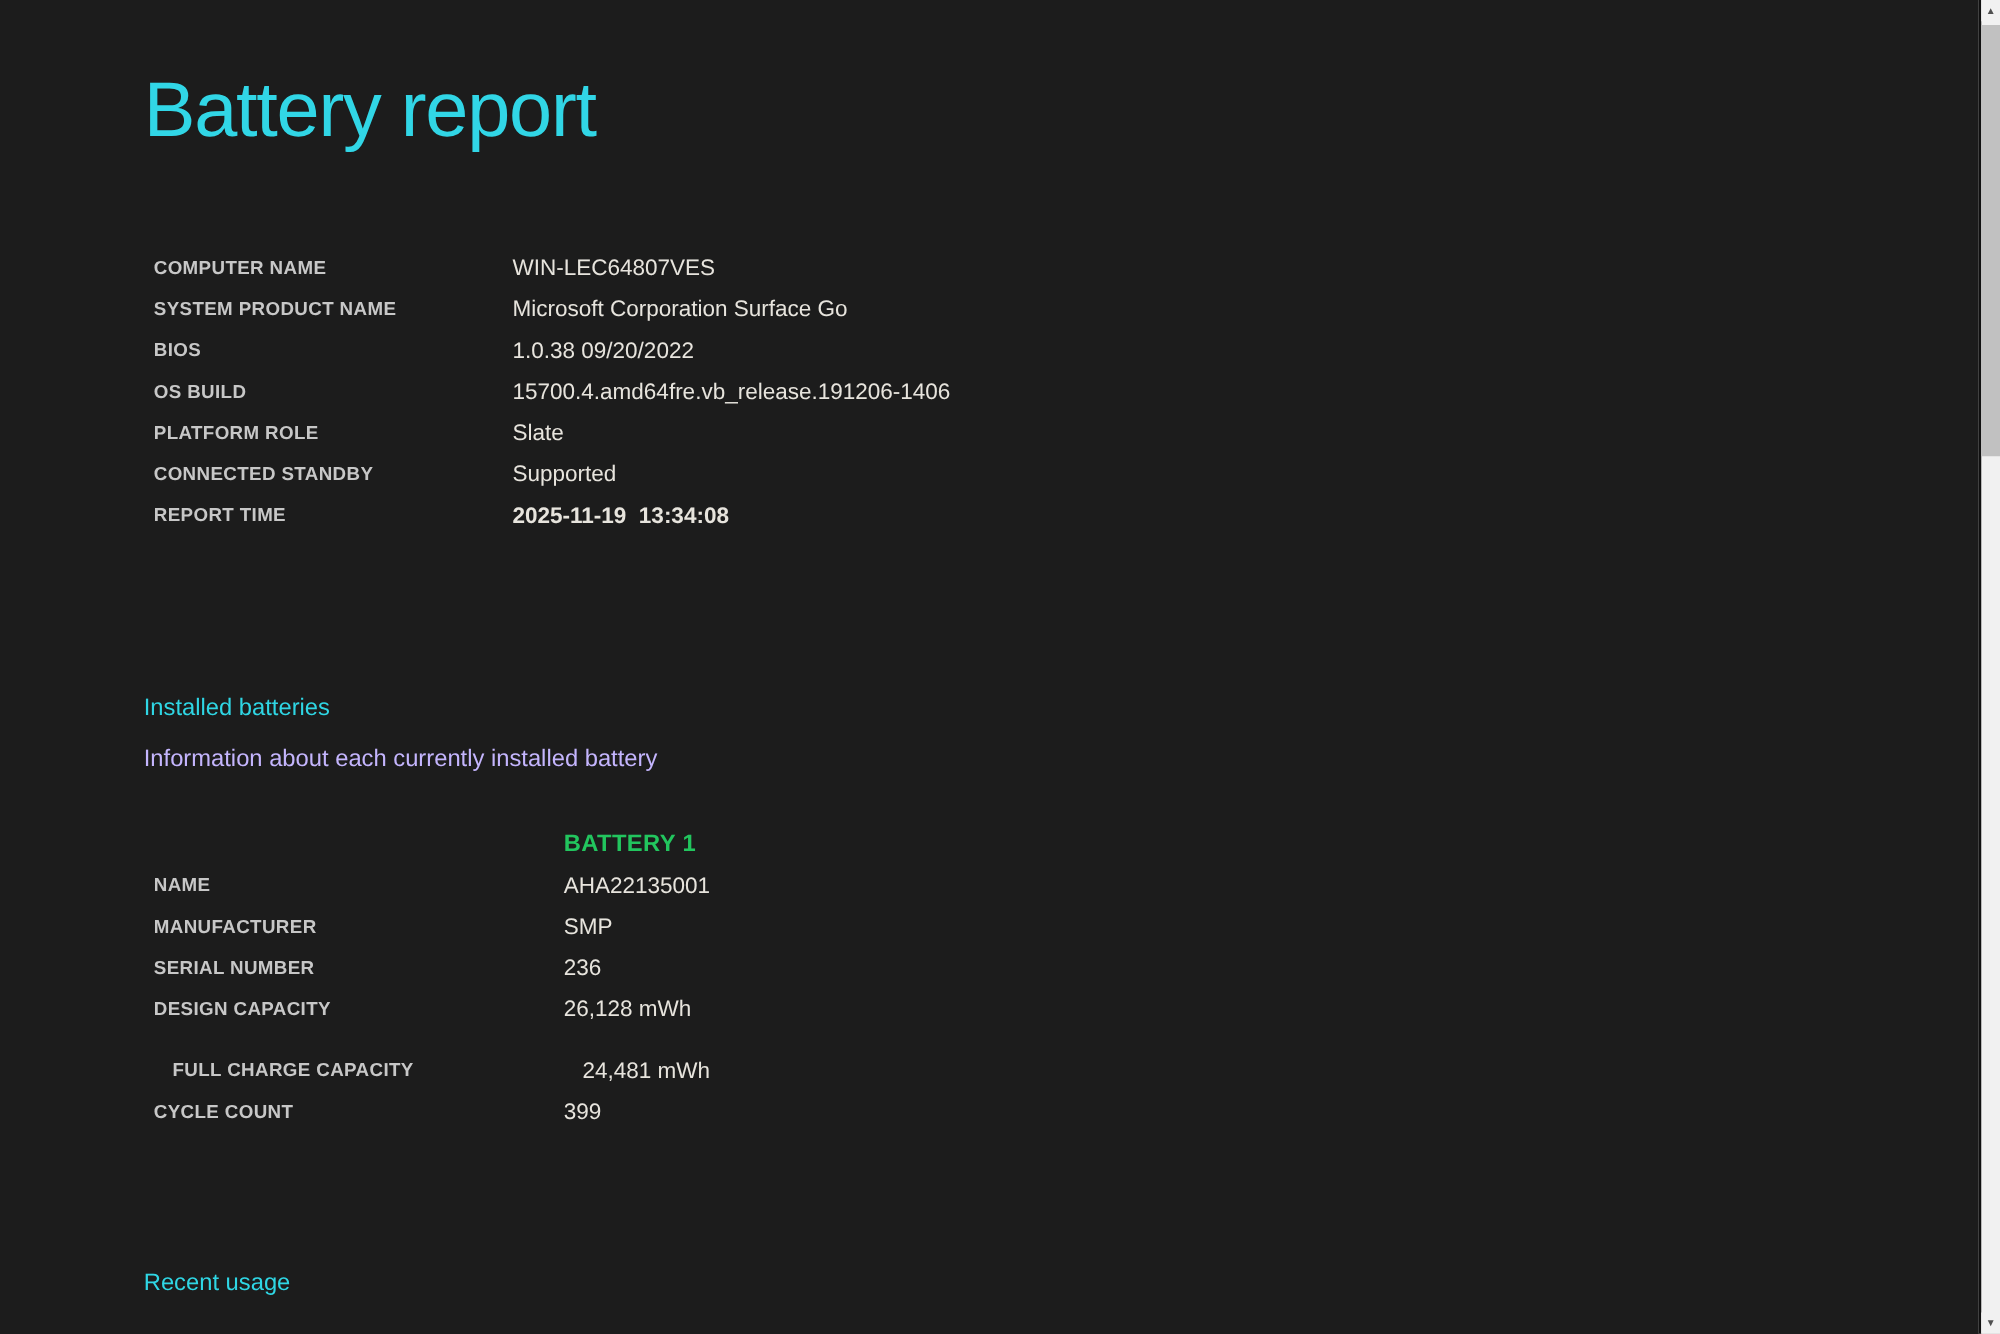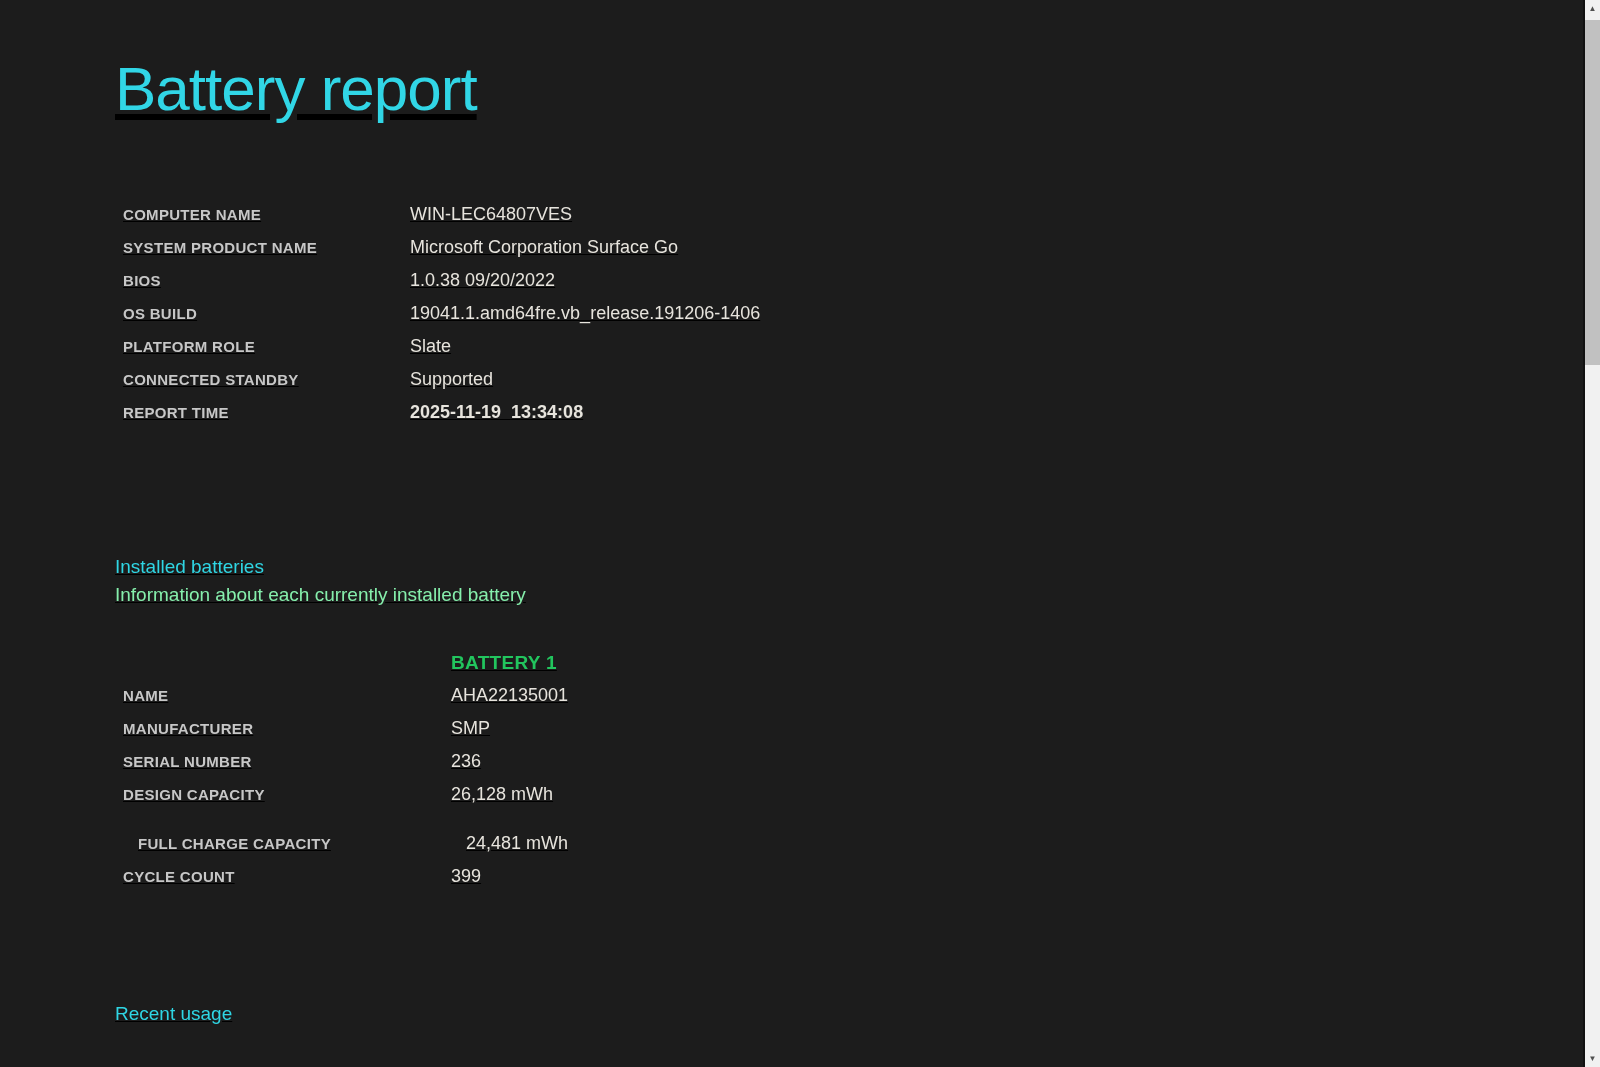--- a/index.html
+++ b/index.html
@@ -13,21 +13,20 @@
     font-family: "Liberation Sans", sans-serif;
   }
   .content {
     position: absolute;
     top: 0; left: 0;
     width: 1583px;
     height: 1067px;
     overflow: hidden;
     padding-left: 115px;
     background: #1c1c1c;
-    text-decoration: underline;
   }
   .report-title {
     margin: 0;
     padding-top: 52px;
     font-size: 62px;
     font-weight: 300;
     line-height: 1.2;
     color: #31d6e6;
     letter-spacing: -1px;
   }
@@ -54,23 +53,23 @@
   .val.bold { font-weight: bold; }
   .section-heading {
     margin: 0;
     font-size: 19px;
     font-weight: 400;
     line-height: 1.2;
     color: #2fd6e4;
   }
   .section-installed { margin-top: 127px; }
   .section-subtitle {
-    margin-top: 5px;
+    margin-top: 18px;
     font-size: 19px;
-    color: #86efac;
+    color: #c4b5fd;
   }
   .battery-table { margin-top: 40px; }
   .battery-table .lbl { flex: 0 0 316px; }
   .battery-table .col-header {
     font-size: 19px;
     font-weight: bold;
     letter-spacing: 0.3px;
     color: #22c55e;
   }
   .gap-before { margin-top: 16px; margin-left: 15px; }
@@ -125,21 +124,21 @@
     <div class="trow">
       <div class="lbl">SYSTEM PRODUCT NAME</div>
       <div class="val">Microsoft Corporation Surface Go</div>
     </div>
     <div class="trow">
       <div class="lbl">BIOS</div>
       <div class="val">1.0.38 09/20/2022</div>
     </div>
     <div class="trow">
       <div class="lbl">OS BUILD</div>
-      <div class="val">19041.1.amd64fre.vb_release.191206-1406</div>
+      <div class="val">15700.4.amd64fre.vb_release.191206-1406</div>
     </div>
     <div class="trow">
       <div class="lbl">PLATFORM ROLE</div>
       <div class="val">Slate</div>
     </div>
     <div class="trow">
       <div class="lbl">CONNECTED STANDBY</div>
       <div class="val">Supported</div>
     </div>
     <div class="trow">

